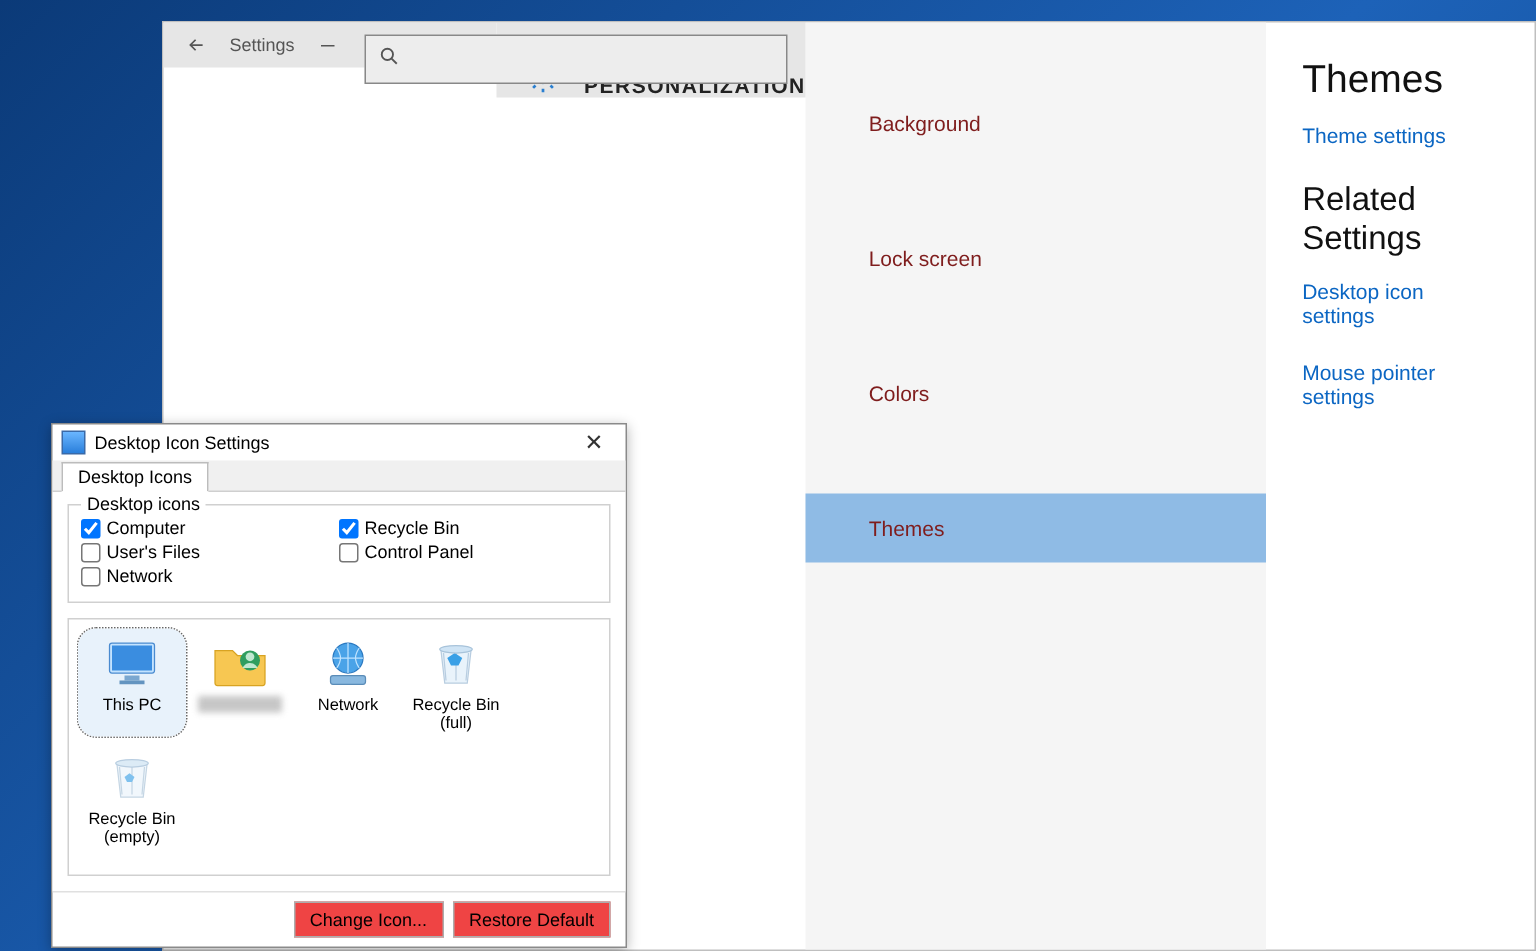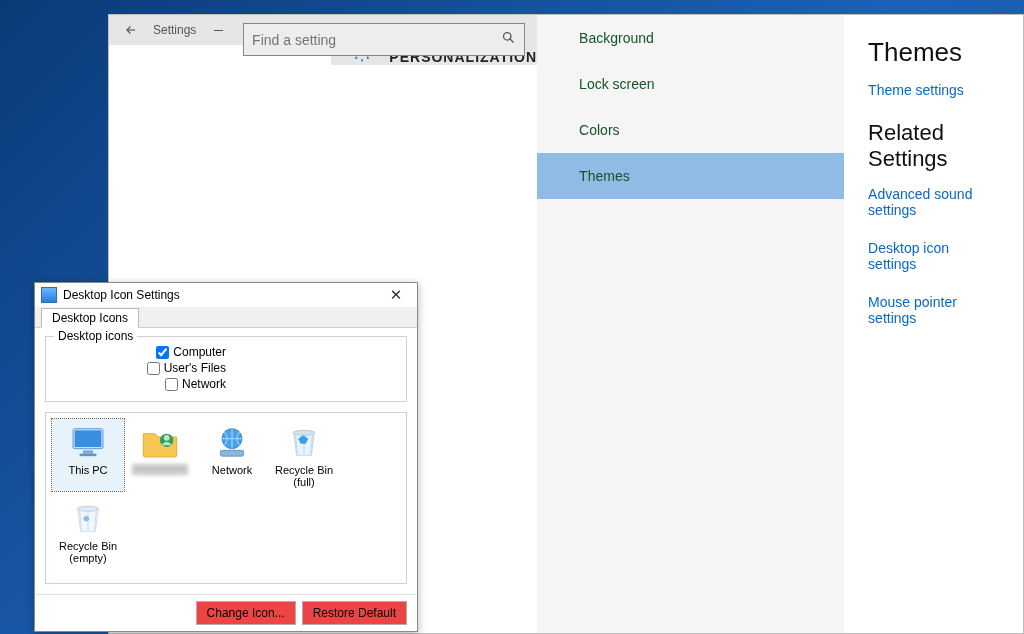--- a/index.html
+++ b/index.html
@@ -16,21 +16,21 @@
 
   .subtitle-row { height:50px; background:#e6e6e6; display:flex; align-items:flex-end; padding-left:18px; position:relative; }
   .gear-box { width:26px; height:26px; display:flex; align-items:center; justify-content:center; color:#2a6fbf; margin-right:14px; }
   .page-heading { font-size:14px; font-weight:600; letter-spacing:1px; color:#222; }
   .search-box { position:absolute; right:12px; top:8px; width:282px; height:33px; border:1px solid #888; background:#ededed; display:flex; align-items:center; padding:0 8px; }
   .search-box input { flex:1; border:none; background:transparent; outline:none; font-size:14px; color:#555; }
   .search-box .mag { color:#555; }
 
   .body-row { flex:1; display:flex; min-height:0; }
   .sidebar { width:307px; background:#f5f5f5; display:flex; flex-direction:column; }
-  .side-item { height:46px; display:flex; align-items:center; padding-left:42px; font-size:14px; color:#14532d; cursor:pointer; }
+  .side-item { height:46px; display:flex; align-items:center; padding-left:42px; font-size:14px; color:#7f1d1d; cursor:pointer;margin-top:44px; }
   .side-item.selected { background:#8fbbe5; }
 
   .content { flex:1; padding:22px 24px; }
   .content h1 { font-size:26px; font-weight:400; color:#111; margin-bottom:14px; }
   .content .link { color:#0b66c3; font-size:14px; margin-bottom:22px; display:block; cursor:pointer; }
   .content h2 { font-size:22px; font-weight:400; color:#111; margin-top:16px; margin-bottom:14px; }
 
   
   .dialog { position:absolute; left:34px; top:282px; width:384px; height:350px; background:#fff; border:1px solid #8a8a8a; box-shadow:0 2px 8px rgba(0,0,0,0.3); display:flex; flex-direction:column; }
   .dlg-title { height:28px; display:flex; align-items:center; padding:0 6px; }
@@ -41,26 +41,26 @@
 
   .tabstrip { height:22px; display:flex; align-items:flex-end; padding-left:6px; background:#f0f0f0; border-bottom:1px solid #cfcfcf; }
   .tab { border:1px solid #bcbcbc; border-bottom:1px solid #fff; background:#fff; padding:2px 10px; font-size:12px; position:relative; top:1px; }
 
   .dlg-body { flex:1; background:#fff; padding:8px 10px 10px; }
 
   .group { border:1px solid #d0d0d0; padding:6px 8px 8px; position:relative; margin-bottom:10px; }
   .group-label { position:absolute; top:-8px; left:8px; background:#fff; padding:0 4px; font-size:12px; }
   .chk-row { display:flex; }
   .chk-col { width:50%; }
-  .chk { display:flex; align-items:center; font-size:12px; margin:2px 0; gap:4px; cursor:pointer;justify-content:flex-end; }
+  .chk { display:flex; align-items:center; font-size:12px; margin:2px 0; gap:4px; cursor:pointer; }
   .chk input { width:13px; height:13px; }
 
   .preview { border:1px solid #d0d0d0; padding:6px; height:172px; }
   .prev-grid { display:flex; flex-wrap:wrap; gap:0; }
-  .prev-item { width:72px; text-align:center; font-size:11px; color:#000; padding:3px 2px; }
+  .prev-item { width:72px; text-align:center; font-size:11px; color:#000; padding:3px 2px;border-radius:12px; }
   .prev-item.sel { outline:1px dotted #666; background:#e8f2fb; }
   .prev-icon { width:40px; height:40px; margin:0 auto 2px; display:flex; align-items:center; justify-content:center; }
 
   .dlg-buttons { display:flex; justify-content:flex-end; gap:6px; padding:6px 10px; border-top:1px solid #e0e0e0; }
   .winbtn { border:1px solid #adadad; background:#ef4444; padding:4px 10px; font-size:12px; cursor:pointer; min-width:92px; }
 
   .blurred { filter: blur(2px); opacity:0.8; }
 </style>
 </head>
 <body>
@@ -95,21 +95,20 @@
 
   <div class="subtitle-row">
     <div class="gear-box">
       <svg width="24" height="24" viewBox="0 0 24 24" fill="none" stroke="#2a7fd0" stroke-width="1.8">
         <circle cx="12" cy="12" r="3.2"></circle>
         <path d="M12 2.5v2.3M12 19.2v2.3M21.5 12h-2.3M4.8 12H2.5M18.6 5.4l-1.6 1.6M7 17l-1.6 1.6M18.6 18.6L17 17M7 7 5.4 5.4"></path>
       </svg>
     </div>
     <div class="page-heading">PERSONALIZATION</div>
     <div class="search-box">
-      <input type="text" placeholder="Find a setting" style="">
       <span class="mag">
         <svg width="15" height="15" viewBox="0 0 24 24" fill="none" stroke="currentColor" stroke-width="2">
             <circle cx="10" cy="10" r="6"></circle>
             <line x1="20" y1="20" x2="14.5" y2="14.5"></line>
           </svg>
       </span>
     </div>
   </div>
 
   <div class="body-row">
@@ -118,21 +117,20 @@
       <div class="side-item">Lock screen</div>
       <div class="side-item">Colors</div>
       <div class="side-item selected">Themes</div>
     </div>
 
     <div class="content">
       <h1>Themes</h1>
       <a class="link">Theme settings</a>
 
       <h2>Related Settings</h2>
-      <a class="link">Advanced sound settings</a>
       <a class="link">Desktop icon settings</a>
       <a class="link">Mouse pointer settings</a>
     </div>
   </div>
 </div>
 
 <div class="dialog">
   <div class="dlg-title">
     <div class="dlg-icon"></div>
     <div class="dlg-title-text">Desktop Icon Settings</div>
@@ -155,20 +153,30 @@
           </label>
           <label class="chk">
             <input type="checkbox" style="">
             <span>User's Files</span>
           </label>
           <label class="chk">
             <input type="checkbox" style="">
             <span>Network</span>
           </label>
         </div>
+        <div class="chk-col">
+          <label class="chk">
+            <input type="checkbox" checked="" style="">
+            <span>Recycle Bin</span>
+          </label>
+          <label class="chk">
+            <input type="checkbox" style="">
+            <span>Control Panel</span>
+          </label>
+        </div>
       </div>
     </fieldset>
 
     <div class="preview">
       <div class="prev-grid">
         <div class="prev-item sel">
           <div class="prev-icon">
             <svg width="40" height="40" viewBox="0 0 48 48">
                 <rect x="6" y="8" width="36" height="24" rx="2" fill="#c3e3ff" stroke="#4a8bd0"></rect>
                 <rect x="8" y="10" width="32" height="20" fill="#3a8de0"></rect>

